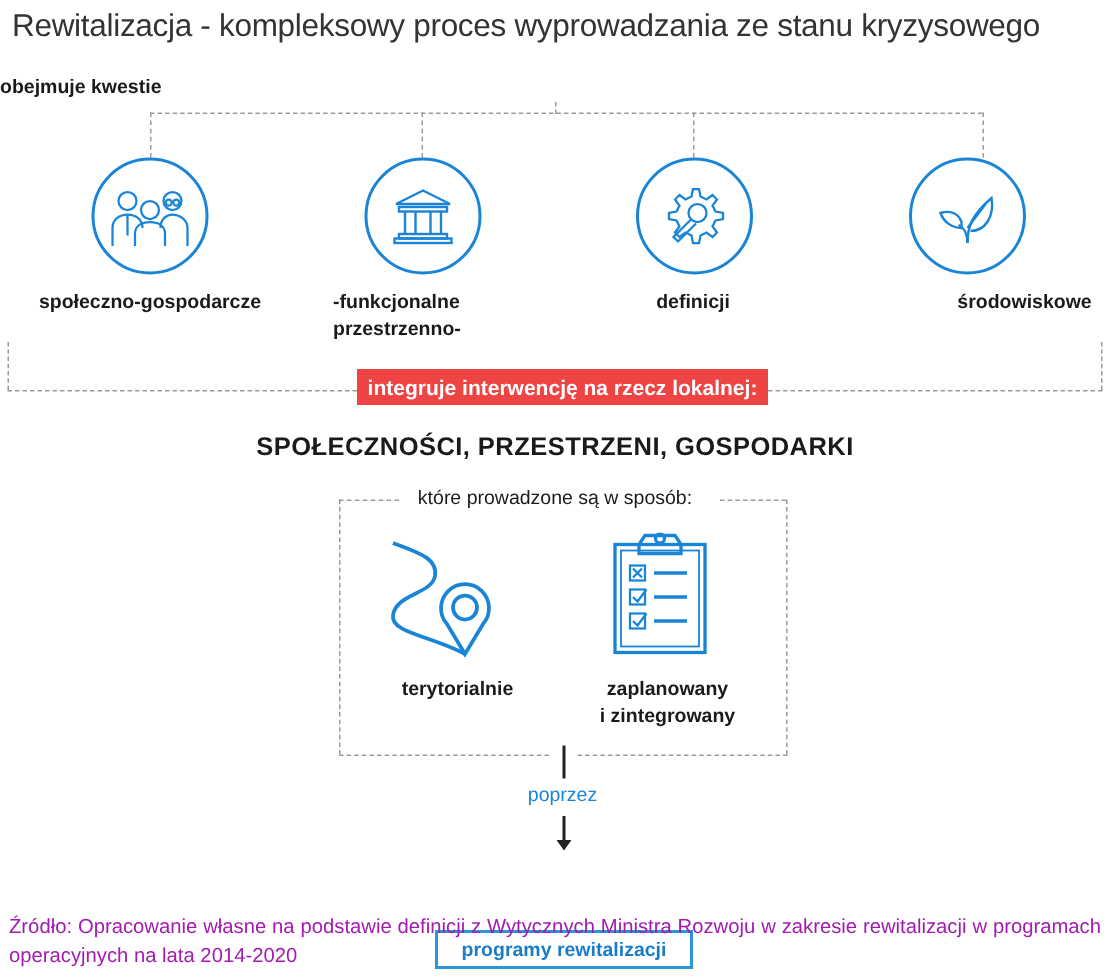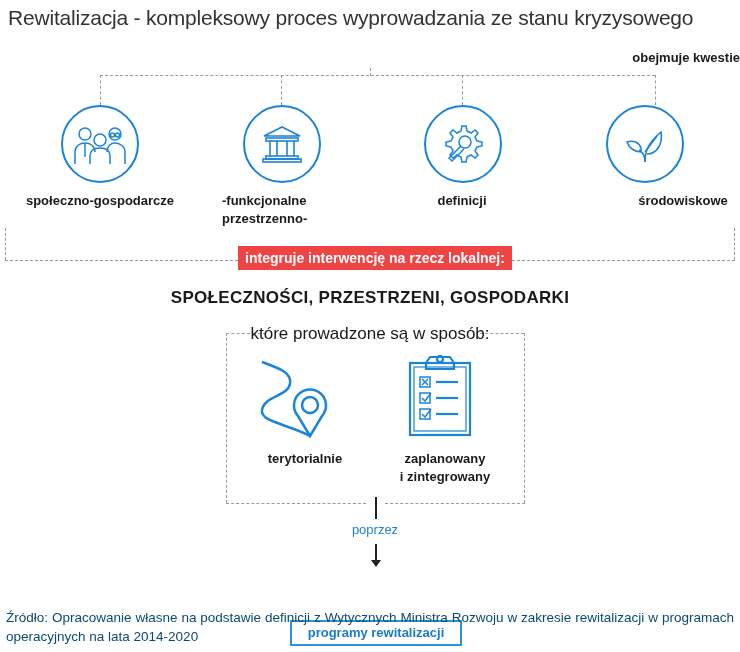--- a/index.html
+++ b/index.html
@@ -1,34 +1,34 @@
 <!DOCTYPE html>
 <html><head>
 <meta charset="utf-8">
 <style>
   html, body { margin:0; padding:0; background:#ffffff; }
   body { width:740px; height:652px; position:relative; overflow:hidden;
          font-family:"Liberation Sans", sans-serif; color:#1a1a1a; }
   .abs { position:absolute; }
   .title { left:8px; top:6px; font-size:21px; color:#333; letter-spacing:-0.2px; white-space:nowrap; }
-  .lbl-top { left:0; width:740px; top:50px; text-align:right; font-size:13px; font-weight:bold; }
+  .lbl-top { left:0; width:740px; top:50px; text-align:left; font-size:13px; font-weight:bold; }
   .dash-h { border-top:1.5px dashed #9a9a9a; height:0; }
   .dash-v { border-left:1.5px dashed #9a9a9a; width:0; }
   .circle { width:74px; height:74px; border:2px solid #1a84d6; border-radius:50%; background:#fff;
             display:flex; align-items:center; justify-content:center; }
   .cat { font-size:13px; font-weight:bold; text-align:center; line-height:18px; }
   .banner { left:238px; top:246px; width:274px; height:24px; background:#ef4444; color:#fff;
             font-size:14px; font-weight:bold; text-align:center; line-height:24px; }
   .big { left:0; width:740px; top:288px; text-align:center; font-size:17px; font-weight:bold; letter-spacing:0.3px; }
-  .sub { left:0; width:740px; top:324px; text-align:center; font-size:17px; }
+  .sub { left:0; width:740px; top:324px; text-align:center; font-size:13px; }
   .way { font-size:13px; font-weight:bold; text-align:center; line-height:18px; }
   .poprzez { left:0; width:750px; top:522px; text-align:center; font-size:13px; color:#1a84d6; }
   .prog { left:290px; top:572px; width:168px; height:22px; border:2px solid #2a96d8; color:#1a7cc8;
           font-size:13px; font-weight:bold; text-align:center; line-height:22px;margin-top:48px; }
-  .src { left:6px; top:608px; width:728px; font-size:13.5px; color:#0c4a6e; line-height:19px; text-align:justify; }
+  .src { left:6px; top:608px; width:728px; font-size:13.5px; color:#a21caf; line-height:19px; text-align:justify; }
 </style>
 </head>
 <body>
 
 <div class="abs title">Rewitalizacja - kompleksowy proces wyprowadzania ze stanu kryzysowego</div>
 <div class="abs lbl-top">obejmuje kwestie</div>
 
 <div class="abs dash-h" style="left:100px;top:75px;width:555px;"></div>
 <div class="abs dash-v" style="left:100px;top:75px;height:30px;"></div>
 <div class="abs dash-v" style="left:281px;top:75px;height:30px;"></div>

